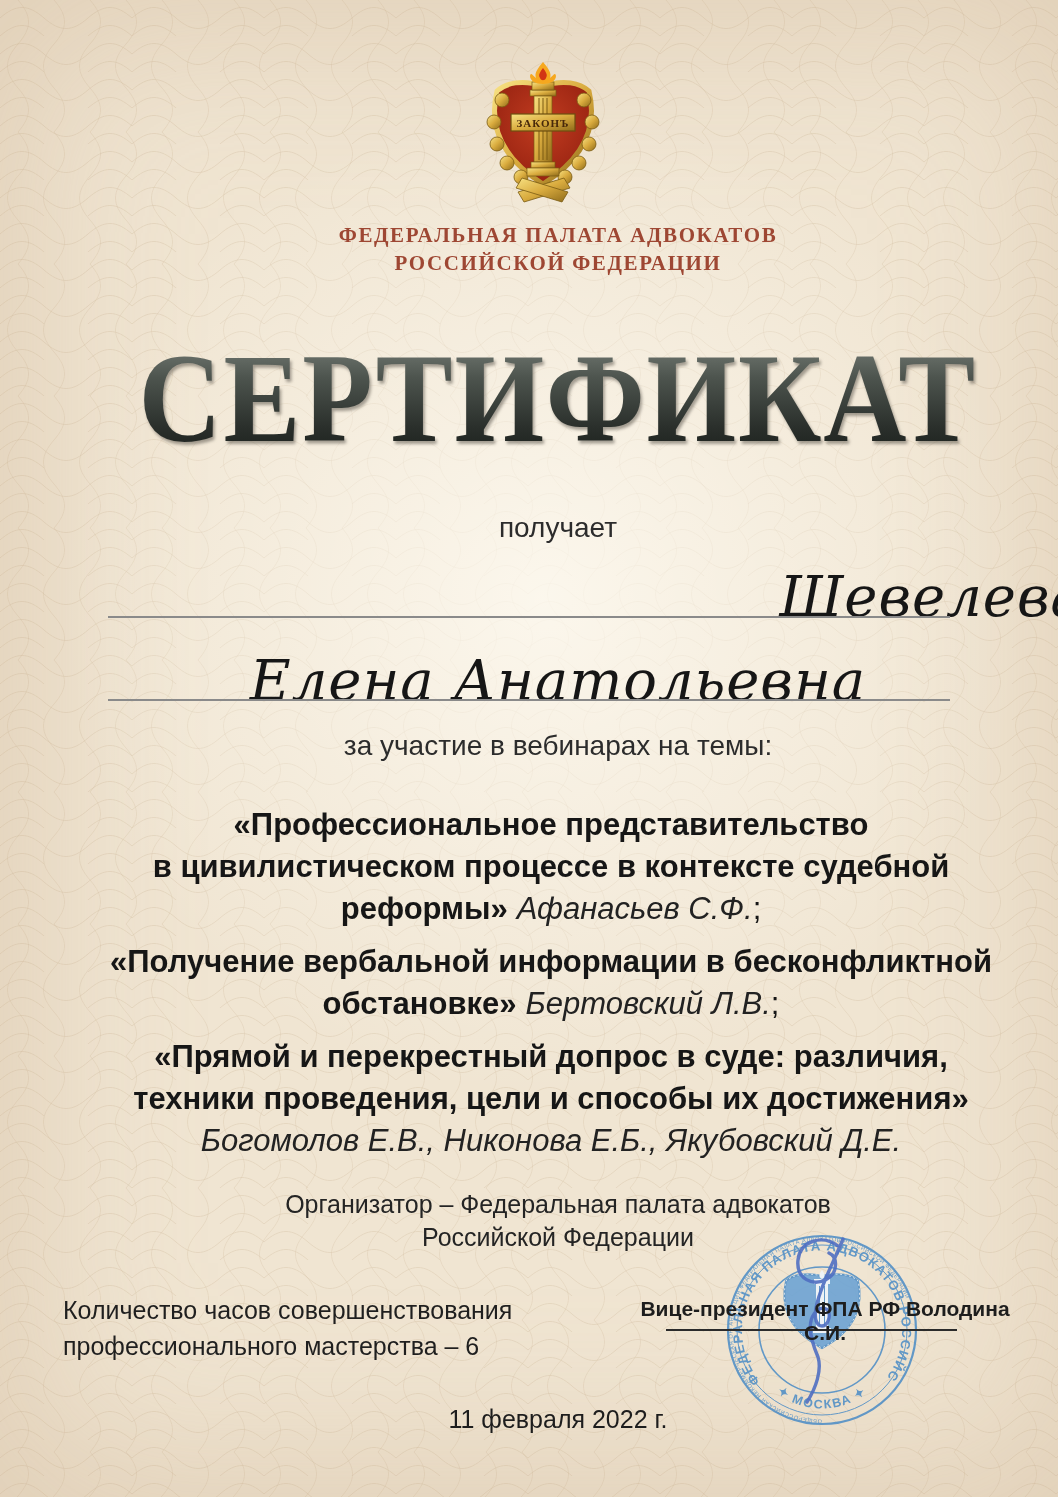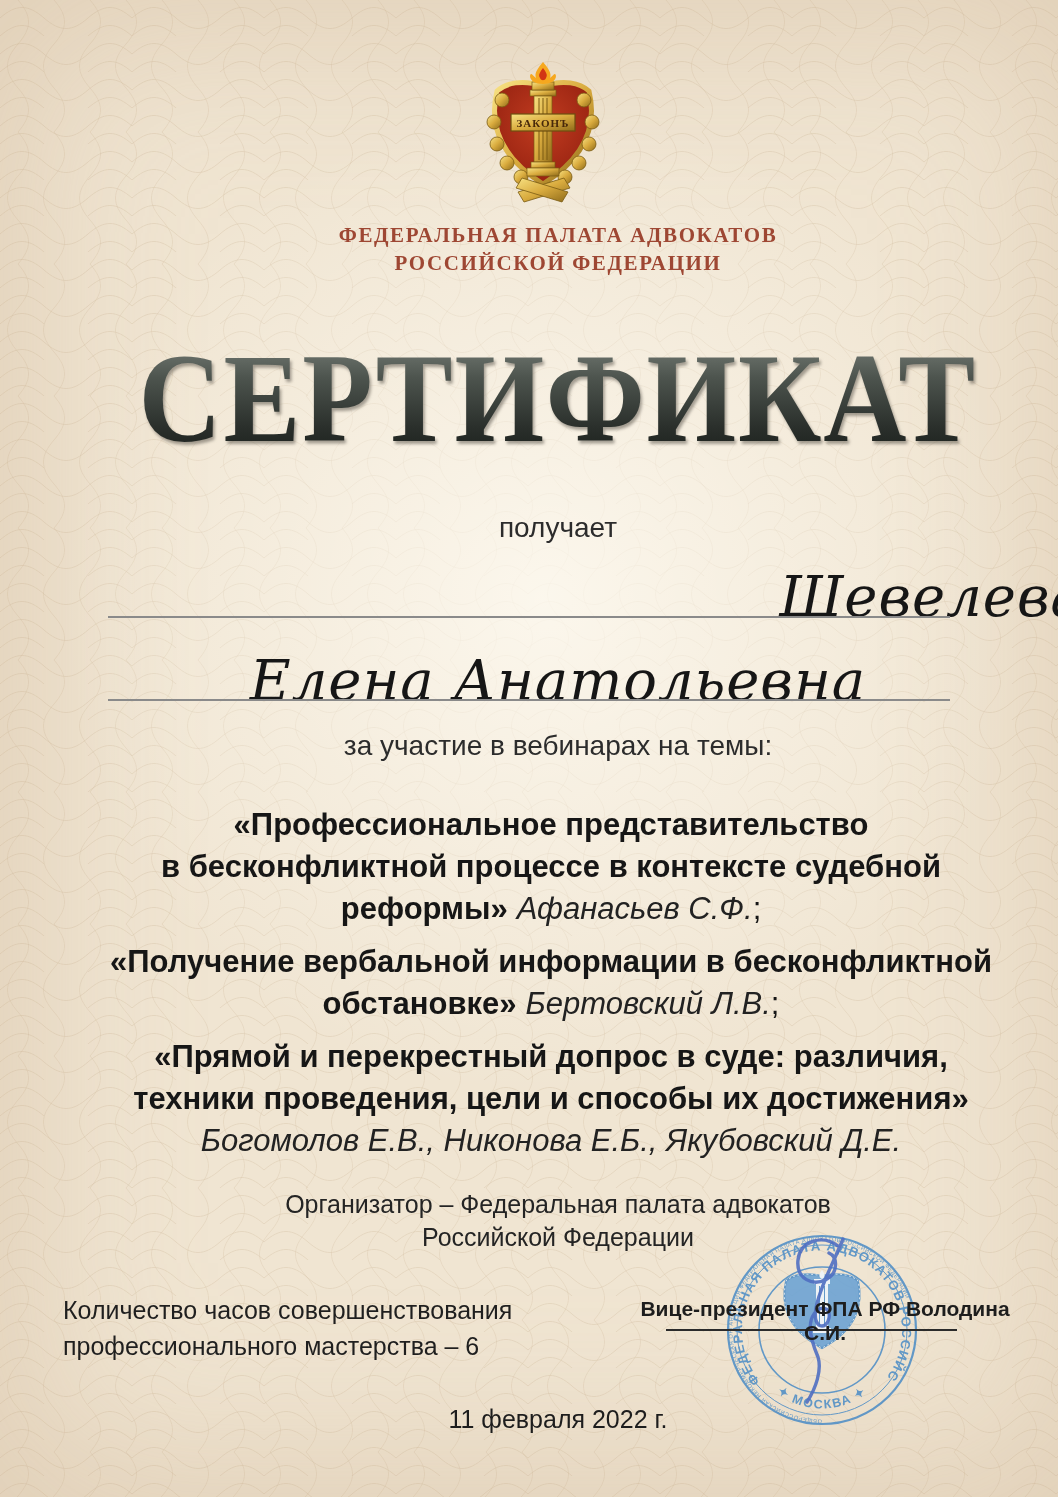--- a/index.html
+++ b/index.html
@@ -199,21 +199,21 @@
 
   <div class="abs name-line name-last">Шевелева</div>
   <div class="underline ul1"></div>
   <div class="abs name-line name-first">Елена Анатольевна</div>
   <div class="underline ul2"></div>
 
   <div class="abs participation">за участие в вебинарах на темы:</div>
 
   <p class="topic topic1">
     <span class="tb">«Профессиональное представительство</span><br>
-    <span class="tb">в бесконфликтной процессе в контексте судебной</span><br>
+    <span class="tb">в цивилистическом процессе в контексте судебной</span><br>
     <span class="tb">реформы»</span><span class="speaker">Афанасьев С.Ф.</span><span class="term">;</span>
   </p>
 
   <p class="topic topic2">
     <span class="tb">«Получение вербальной информации в бесконфликтной</span><br>
     <span class="tb">обстановке»</span><span class="speaker">Бертовский Л.В.</span><span class="term">;</span>
   </p>
 
   <p class="topic topic3">
     <span class="tb">«Прямой и перекрестный допрос в суде: различия,</span><br>

